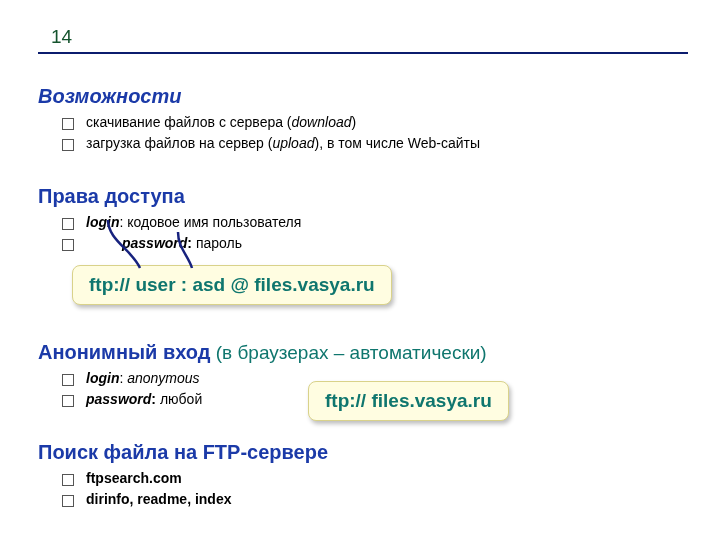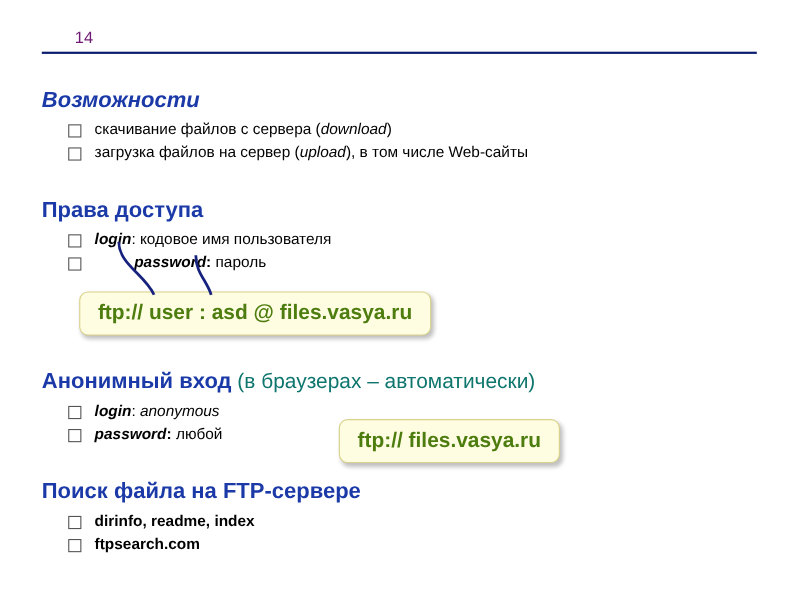--- a/index.html
+++ b/index.html
@@ -19,23 +19,23 @@
     color: #0b1c6e;
     padding-bottom: 6px;
     flex: 0 0 auto;
   }
   .title-line {
     border-bottom: 2px solid #0b1c6e;
     margin-top: 4px;
     margin-bottom: 16px;
   }
   .slide-num {
-    font-size: 15px;
-    color: #701a75;
-    margin-left: 30px;
+    font-size: 19px;
+    color: #14532d;
+    margin-left: 13px;
   }
   .section {
     margin-top: 31px;
     margin-bottom: 4px;
   }
   .section h2 {
     font-size: 20px;
     color: #1b3aa8;
     font-weight: bold;
   }
@@ -66,21 +66,21 @@
   .ital { font-style: italic; }
   .bold { font-weight: bold; }
   .callout {
     position: absolute;
     background: #fffde1;
     border: 1px solid #d9d28a;
     border-radius: 8px;
     padding: 8px 16px;
     font-size: 19px;
     font-weight: bold;
-    color: #4d7c0f;
+    color: #0f766e;
     box-shadow: 2px 3px 4px rgba(0,0,0,0.25);
     white-space: nowrap;
   }
   .callout1 { left: 72px; top: 265px; }
   .callout2 { left: 308px; top: 381px; }
   svg.connectors {
     position: absolute;
     left: 0; top: 0;
     width: 720px; height: 540px;
     pointer-events: none;
@@ -132,24 +132,24 @@
     <li>
       <span class="bold ital">password</span><span class="bold">:</span><span> любой</span>
     </li>
   </ul>
 </div>
 
 <div class="section">
   <h2>Поиск файла на FTP-сервере</h2>
   <ul class="bullets">
     <li>
-      <span class="bold">dirinfo, readme, index</span>
+      <span class="bold">ftpsearch.com</span>
     </li>
     <li>
-      <span class="bold">ftpsearch.com</span>
+      <span class="bold">dirinfo, readme, index</span>
     </li>
   </ul>
 </div>
 
 <div class="callout callout1">ftp:// user : asd @ files.vasya.ru</div>
 <div class="callout callout2">ftp:// files.vasya.ru</div>
 
 <svg class="connectors">
   <path d="M108,220 C108,240 132,250 140,268" stroke="#17227e" stroke-width="2.5" fill="none"></path>
   <path d="M178,232 C178,248 188,255 192,268" stroke="#17227e" stroke-width="2.5" fill="none"></path>

